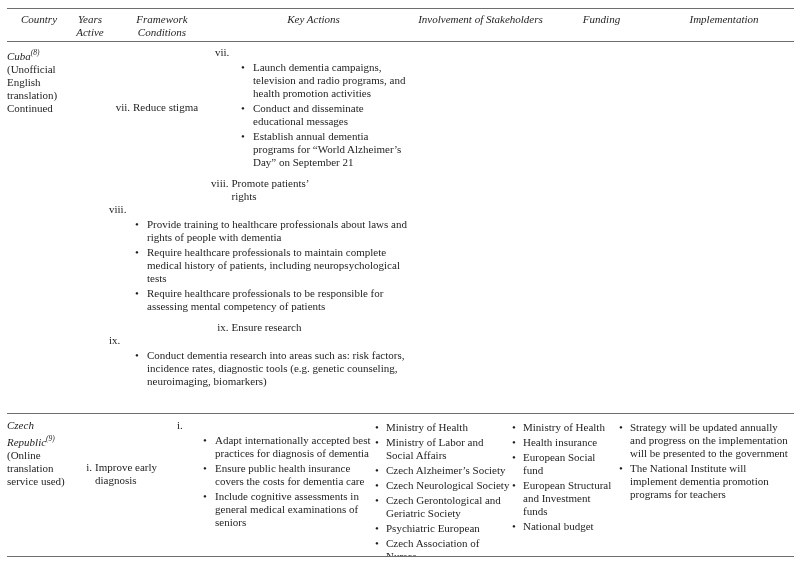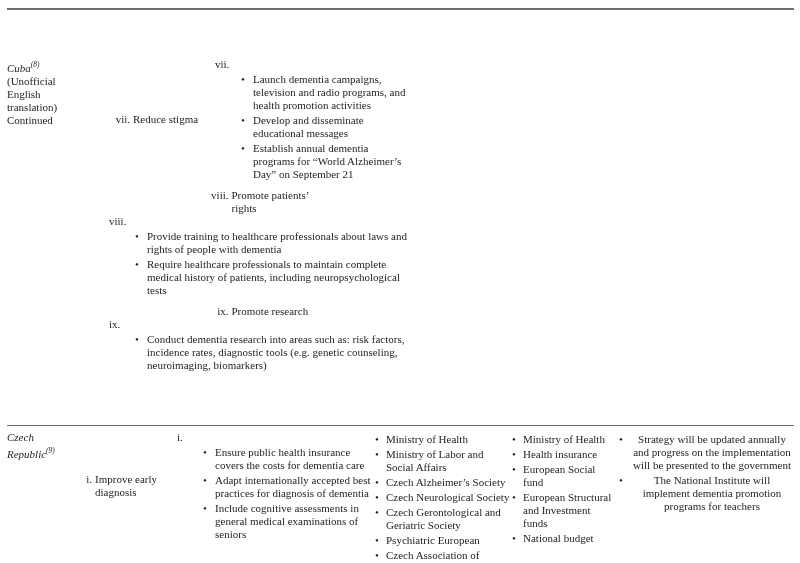--- a/index.html
+++ b/index.html
@@ -22,21 +22,21 @@
   .c-fund    { width: 105px; }
   .c-impl    { flex: 1; }
 
   
   .thead { display: flex; padding: 4px 0 2px 0; }
   .th { font-style: italic; text-align: center; }
   .th-fw { padding: 0 14px; }
 
   
   .trow { display: flex; padding-top: 4px; overflow: hidden; }
-  .row-cuba  { height: 371px; margin-top: 44px; }
+  .row-cuba  { height: 371px; }
   .row-czech { height: 142px; padding-top: 5px; }
 
   .cell { overflow: hidden; }
   .country-name { font-style: italic; }
   .country-name sup { font-size: 7.5px; font-style: italic; }
 
   
   .fwa { width: 303px; display: flex; flex-direction: column; }
   .group { display: flex; align-items: center; }
   .group + .group { margin-top: 8px; flex-direction: column; }
@@ -45,30 +45,39 @@
   .fw-text { margin-left: 3px; flex: 1; }
   .g-actions { flex: 1; }
 
   
   ul { list-style: none; }
   li { position: relative; margin-top: 2px; }
   li::before { content: "\2022"; position: absolute; left: -11px; }
   .g-actions ul { padding-left: 38px; }
   .g-actions li::before { left: -12px; }
   .cell-list ul { padding-left: 12px; }
-  .c-impl ul { padding-left: 14px; text-align: center; }
+  .c-impl ul { padding-left: 14px; }
 </style>
 </head>
 <body>
 
 <div class="page">
   <div class="table">
 
     <div class="hrule"></div>
 
+    <div class="thead">
+      <div class="th c-country">Country</div>
+      <div class="th c-years">Years Active</div>
+      <div class="th c-fw th-fw">Framework Conditions</div>
+      <div class="th c-actions">Key Actions</div>
+      <div class="th c-stake">Involvement of Stakeholders</div>
+      <div class="th c-fund">Funding</div>
+      <div class="th c-impl">Implementation</div>
+    </div>
 
     <div class="hrule"></div>
 
     <div class="trow row-cuba">
       <div class="cell c-country">
         <div class="country-name"><span>Cuba</span><sup>(8)</sup></div>
         <div class="country-note">(Unofficial English translation)</div>
         <div class="country-note">Continued</div>
       </div>
       <div class="cell c-years"></div>
@@ -77,77 +86,79 @@
 
         <div class="group">
           <div class="g-fw">
             <span class="fw-num">vii.</span>
             <span class="fw-text">Reduce stigma</span>
           </div>
           <div class="g-actions">
             <div>vii.</div>
             <ul>
               <li>Launch dementia campaigns, television and radio programs, and health promotion activities</li>
-              <li>Develop and disseminate educational messages</li>
+              <li>Conduct and disseminate educational messages</li>
               <li>Establish annual dementia programs for “World Alzheimer’s Day” on September 21</li>
             </ul>
           </div>
         </div>
 
         <div class="group">
           <div class="g-fw">
             <span class="fw-num">viii.</span>
             <span class="fw-text">Promote patients’ rights</span>
           </div>
           <div class="g-actions">
             <div>viii.</div>
             <ul>
               <li>Provide training to healthcare professionals about laws and rights of people with dementia</li>
               <li>Require healthcare professionals to maintain complete medical history of patients, including neuropsychological tests</li>
+              <li>Require healthcare professionals to be responsible for assessing mental competency of patients</li>
             </ul>
           </div>
         </div>
 
         <div class="group">
           <div class="g-fw">
             <span class="fw-num">ix.</span>
-            <span class="fw-text">Promote research</span>
+            <span class="fw-text">Ensure research</span>
           </div>
           <div class="g-actions">
             <div>ix.</div>
             <ul>
               <li>Conduct dementia research into areas such as: risk factors, incidence rates, diagnostic tools (e.g. genetic counseling, neuroimaging, biomarkers)</li>
             </ul>
           </div>
         </div>
       </div>
 
       <div class="cell c-stake"></div>
       <div class="cell c-fund"></div>
       <div class="cell c-impl"></div>
     </div>
 
     <div class="hrule"></div>
 
     <div class="trow row-czech">
       <div class="cell c-country">
         <div class="country-name"><span>Czech Republic</span><sup>(9)</sup></div>
+        <div class="country-note">(Online translation service used)</div>
       </div>
 
       <div class="fwa">
         <div class="group">
           <div class="g-fw">
             <span class="fw-num">i.</span>
             <span class="fw-text">Improve early diagnosis</span>
           </div>
           <div class="g-actions">
             <div>i.</div>
             <ul>
+              <li>Adapt internationally accepted best practices for diagnosis of dementia</li>
               <li>Ensure public health insurance covers the costs for dementia care</li>
-              <li>Adapt internationally accepted best practices for diagnosis of dementia</li>
               <li>Include cognitive assessments in general medical examinations of seniors</li>
             </ul>
           </div>
         </div>
       </div>
 
       <div class="cell c-stake cell-list">
         <ul>
           <li>Ministry of Health</li>
           <li>Ministry of Labor and Social Affairs</li>

